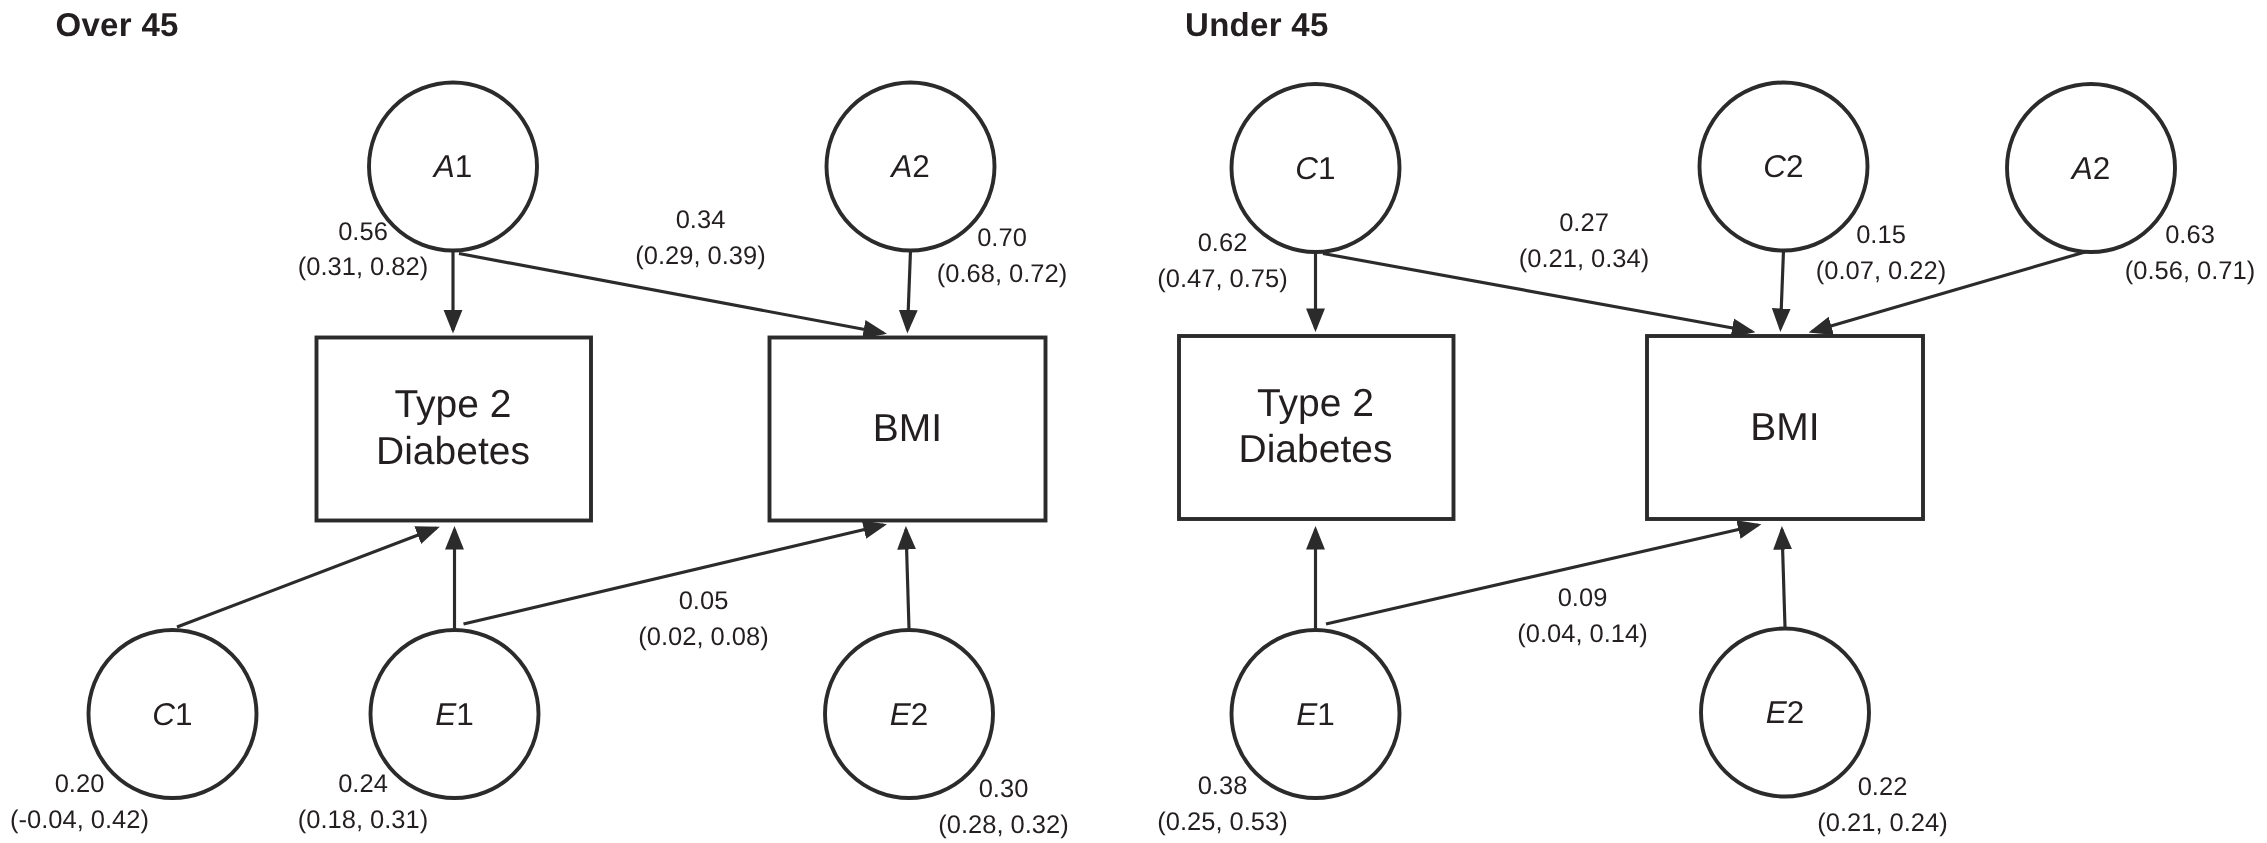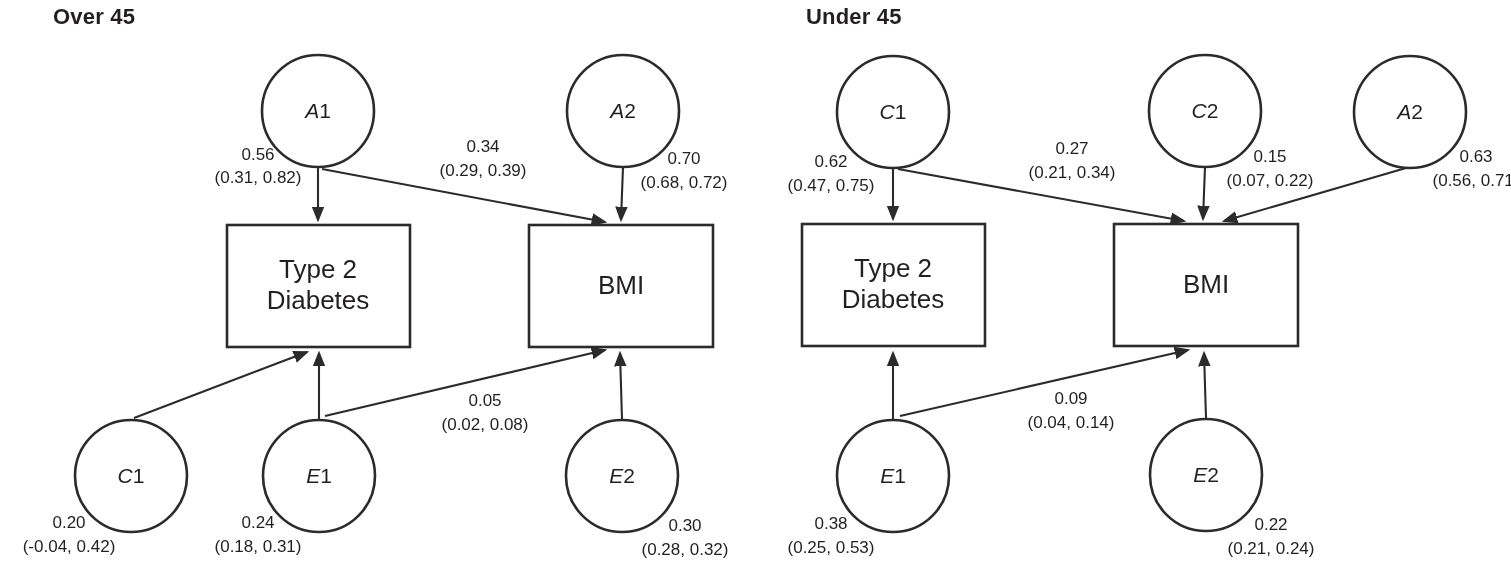--- a/index.html
+++ b/index.html
@@ -2,21 +2,20 @@
 <html><head>
 <meta charset="utf-8">
 <style>
   html, body { margin: 0; padding: 0; background: #ffffff; }
   .figure-wrap {
     position: relative;
     width: 1381px;
     height: 562px;
     background: #ffffff;
     font-family: "Liberation Sans", sans-serif;
-    margin-left: 16px;
   }
   svg text {
     font-family: "Liberation Sans", sans-serif;
     fill: #231f20;
   }
   .panel-title { font-size: 22px; font-weight: 700; letter-spacing: 0.2px; }
   .node-circle { fill: #ffffff; stroke: #2b2b2b; stroke-width: 2.6; }
   .sem-box     { fill: #ffffff; stroke: #2b2b2b; stroke-width: 2.6; }
   .node-label  { font-size: 21px; text-anchor: middle; }
   .node-letter { font-style: italic; }

